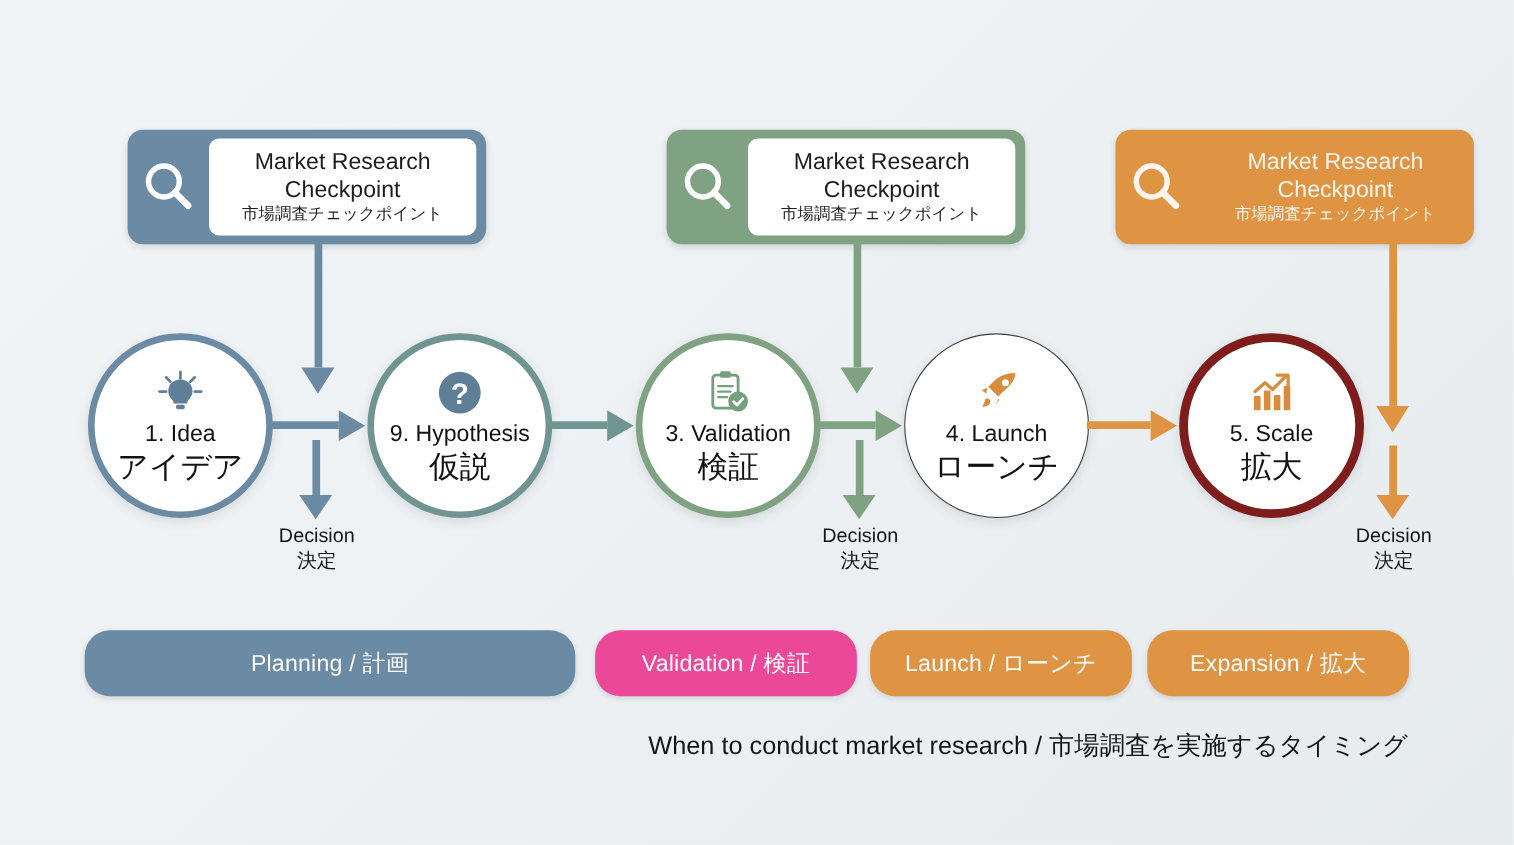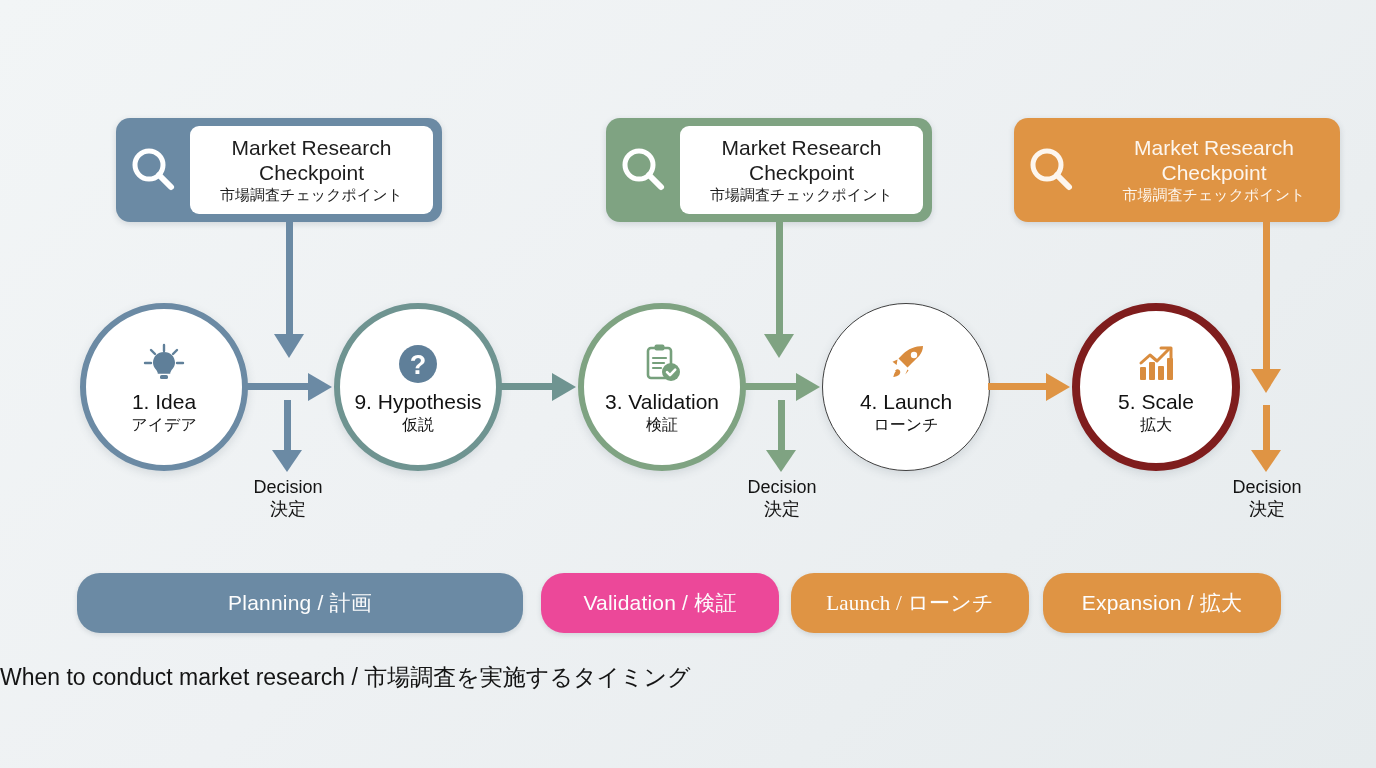--- a/index.html
+++ b/index.html
@@ -32,35 +32,35 @@
   .hhead{position:absolute;width:0;height:0;border-top:14px solid transparent;border-bottom:14px solid transparent;}
 
   
   .node{
     position:absolute;border-radius:50%;background:#fff;box-sizing:border-box;
     display:flex;flex-direction:column;align-items:center;justify-content:center;
     box-shadow:0 3px 10px rgba(70,85,100,.16);
   }
   .node .ico{height:48px;display:flex;align-items:flex-end;justify-content:center;margin-bottom:2px;}
   .node .lab{font-size:21px;color:#121212;line-height:1.24;text-align:center;}
-  .node .lab .jp{display:block;font-size:16px;}
+  .node .lab .jp{display:block;font-size:28px;}
 
   
   .decision{position:absolute;text-align:center;font-size:18px;color:#141414;line-height:1.24;}
   .decision .jp{display:block;}
 
   
   .pill{
     position:absolute;height:60px;border-radius:23px;
     display:flex;align-items:center;justify-content:center;
     color:#fdfdfd;font-size:21px;letter-spacing:.2px;
     box-shadow:0 2px 5px rgba(60,80,95,.16);
   }
 
-  .caption{position:absolute;left:0;width:1280px;text-align:left;font-size:23px;color:#141414;}
+  .caption{position:absolute;left:0;width:1280px;text-align:right;font-size:23px;color:#141414;}
 </style>
 </head>
 <body>
 
 <div id="stage">
 
   <div class="card" style="left:116px;top:118px;width:326px;height:104px;background:#6b8aa4;">
     <div class="mag">
       <svg width="58" height="58" viewBox="0 0 58 58" aria-hidden="true">
         <circle cx="25" cy="24" r="14" fill="none" stroke="#ffffff" stroke-width="5"></circle>
@@ -230,21 +230,21 @@
     <span>Decision</span>
     <span class="jp">決定</span>
   </div>
 
   <div class="pill" style="left:77px;top:573px;width:446px;background:#6b8aa4;">
     <span>Planning / 計画</span>
   </div>
   <div class="pill" style="left:541px;top:573px;width:238px;background:#ec4899;">
     <span>Validation / 検証</span>
   </div>
-  <div class="pill" style="left:791px;top:573px;width:238px;background:#df9444;font-family:Liberation Serif, serif;">
+  <div class="pill" style="left:791px;top:573px;width:238px;background:#df9444;">
     <span>Launch / ローンチ</span>
   </div>
   <div class="pill" style="left:1043px;top:573px;width:238px;background:#df9444;">
     <span>Expansion / 拡大</span>
   </div>
 
   <div class="caption" style="top:662px;">When to conduct market research / 市場調査を実施するタイミング</div>
 
 </div>
 

